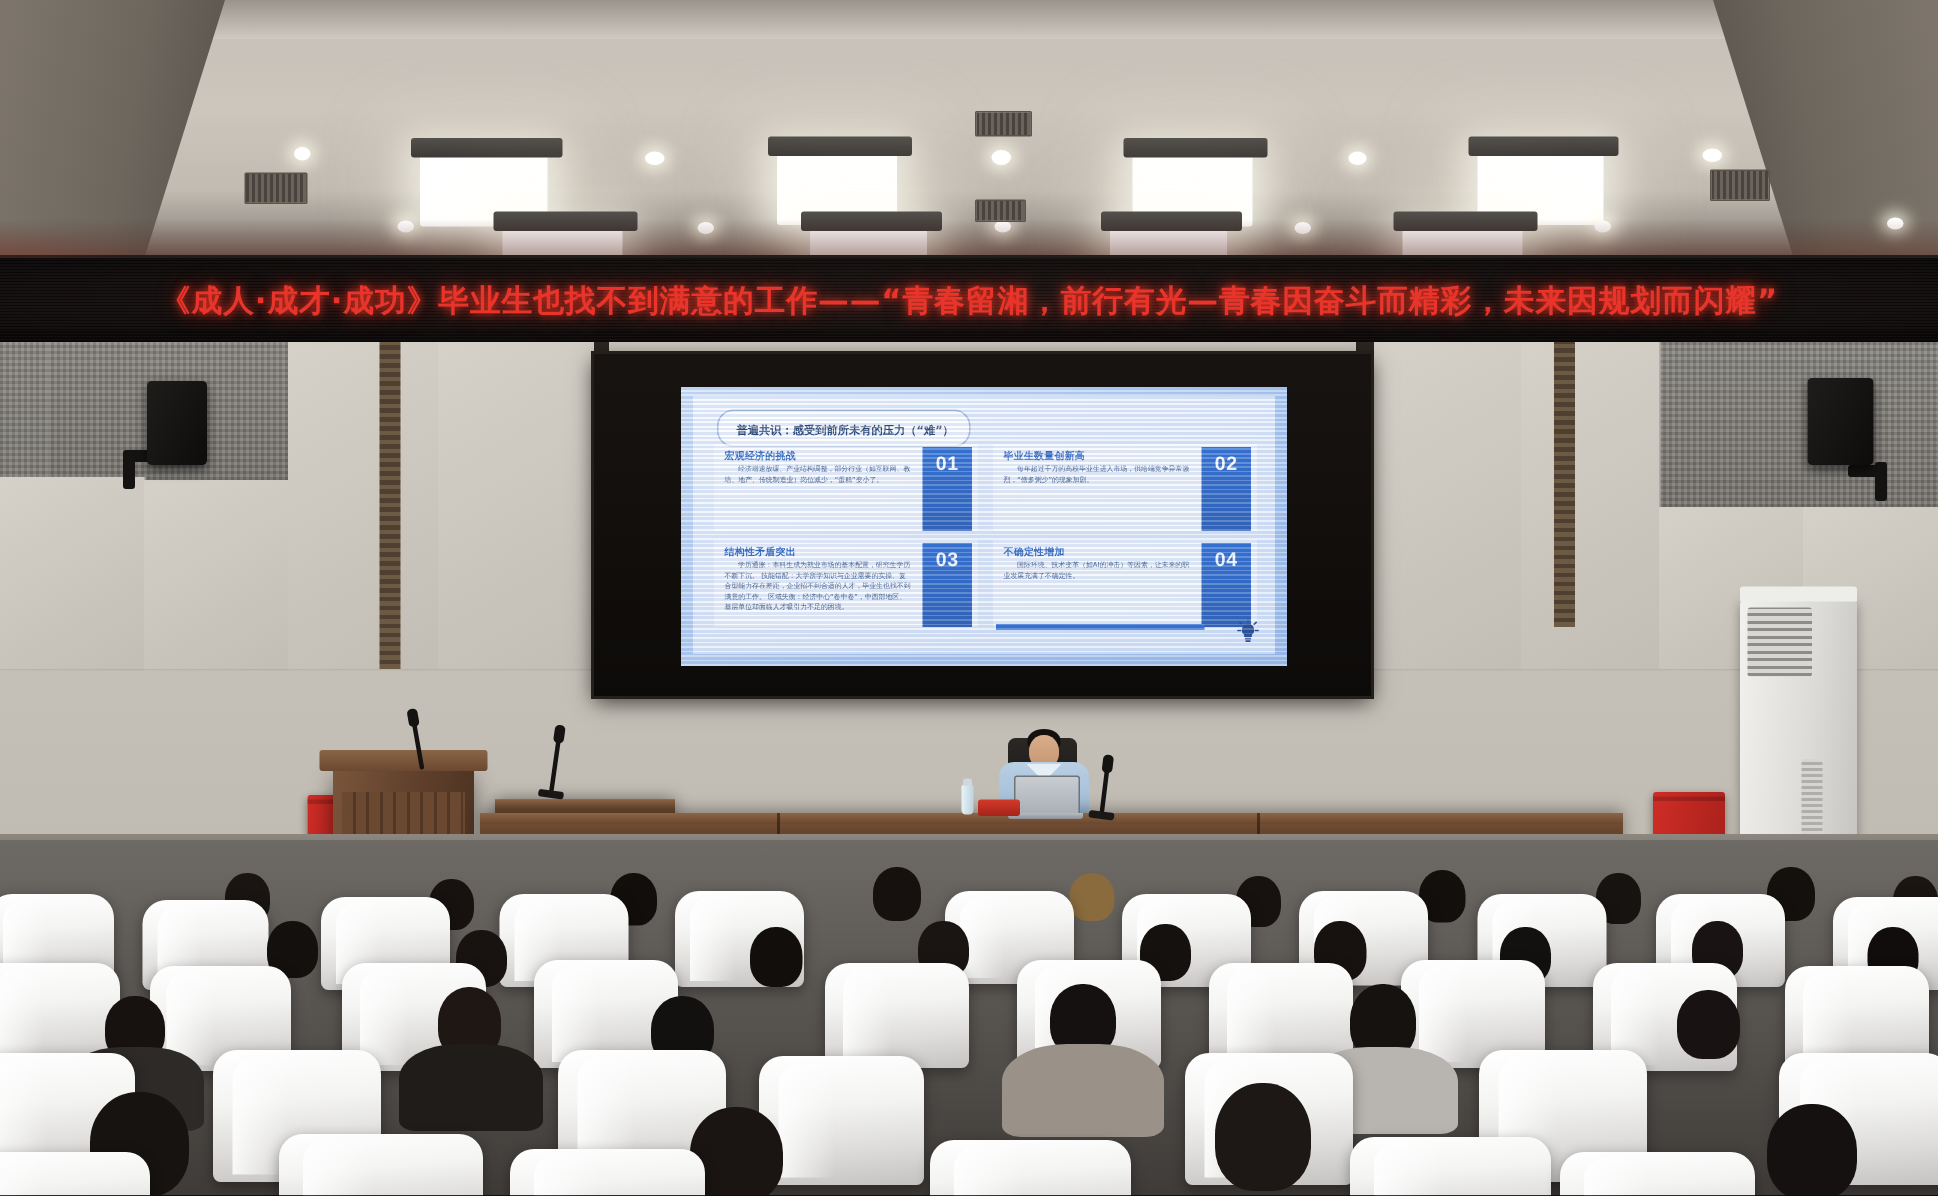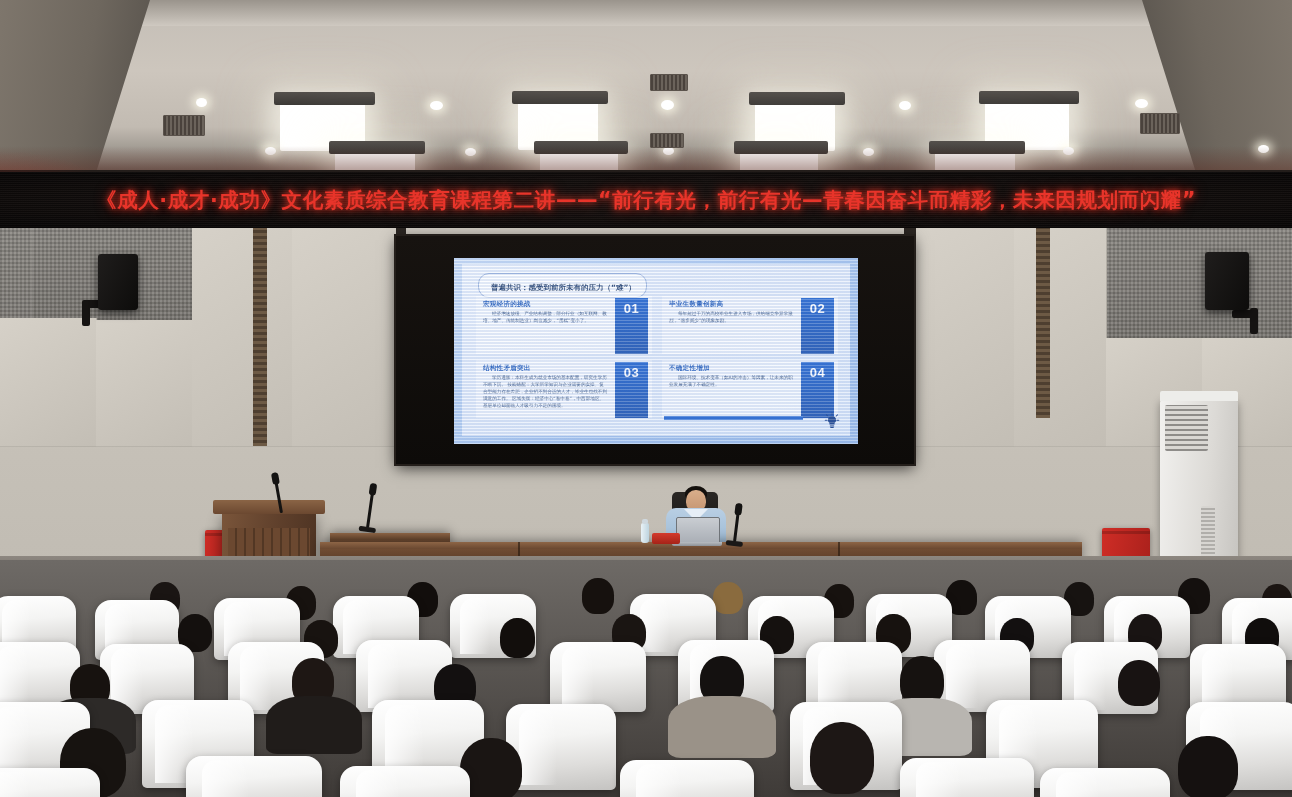--- a/index.html
+++ b/index.html
@@ -182,21 +182,21 @@
     <div class="vent" style="left:650px;top:74px;width:36px;height:15px;"></div>
     <div class="vent" style="left:650px;top:133px;width:32px;height:13px;"></div>
     <div class="vent" style="left:163px;top:115px;width:40px;height:19px;"></div>
     <div class="vent" style="left:1140px;top:113px;width:38px;height:19px;"></div>
     <div class="ceil-band"></div>
   </div>
 
   <div class="upper-wall"></div>
   <div class="led-glow-l"></div>
   <div class="led-banner">
-    <span class="led-text">《成人·成才·成功》文化素质综合教育课程第二讲——“前行有光，前行有光—青春因奋斗而精彩，未来因规划而闪耀”</span>
+    <span class="led-text">《成人·成才·成功》毕业生也找不到满意的工作——“青春留湘，前行有光—青春因奋斗而精彩，未来因规划而闪耀”</span>
   </div>
 
   <div class="backwall">
 
     <div class="grey-panel" style="left:30px;top:0;width:175px;height:92px;"></div>
     <div class="grey-panel" style="left:0;top:0;width:32px;height:160px;"></div>
     <div class="grey-panel" style="left:1105px;top:0;width:187px;height:110px;"></div>
 
     <div class="wall-tile" style="left:0;top:90px;width:96px;height:128px;"></div>
     <div class="wall-tile" style="left:96px;top:92px;width:96px;height:126px;"></div>

